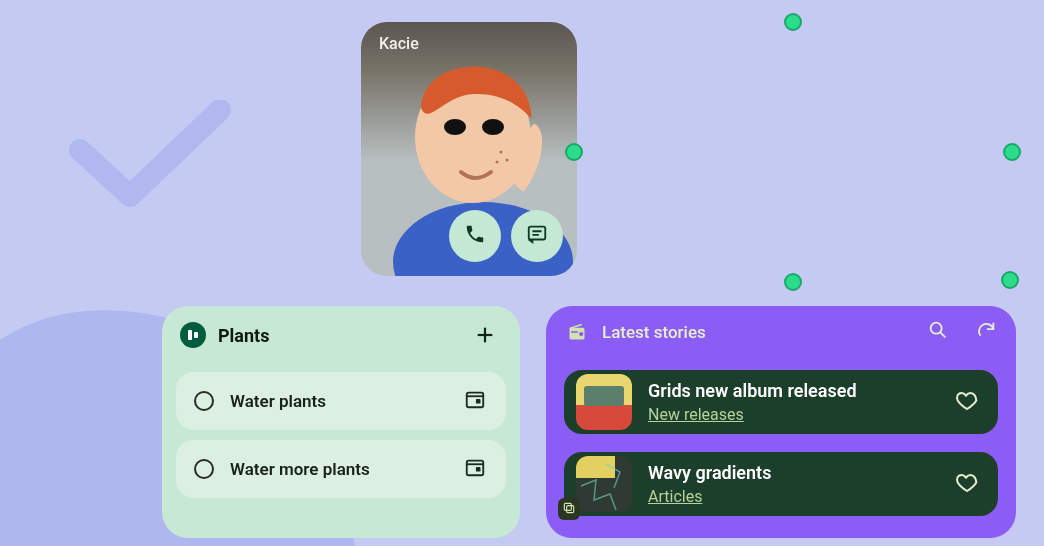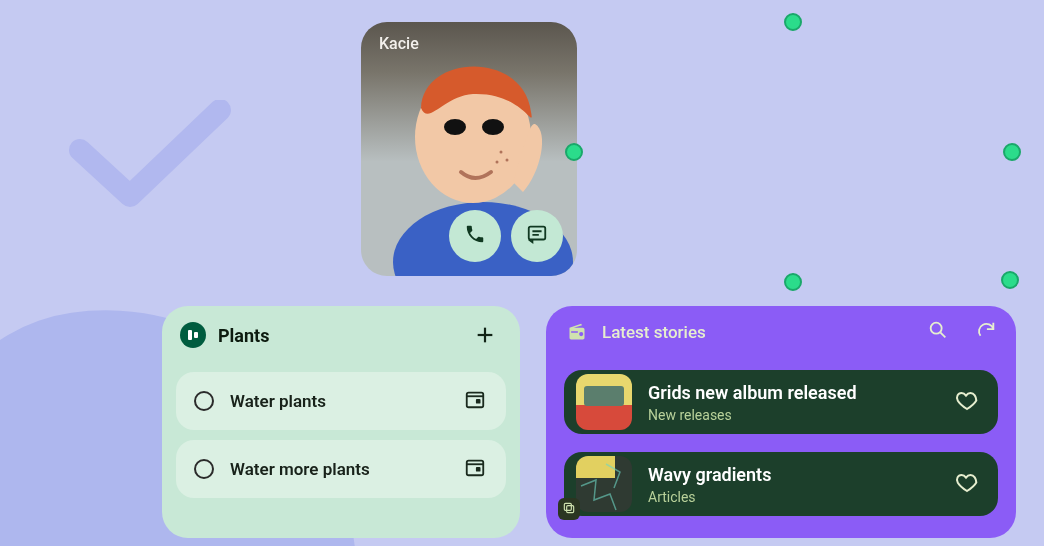--- a/index.html
+++ b/index.html
@@ -159,21 +159,21 @@
   }
   .thumb {
     width:56px; height:56px; border-radius:12px; flex-shrink:0;
   }
   .thumb-1 { background:linear-gradient(180deg,#e8d76e 0%,#e8d76e 55%,#d74a3b 55%,#d74a3b 100%); position:relative; }
   .thumb-1::after{ content:""; position:absolute; left:8px; right:8px; top:12px; height:20px; background:#5b7e6d; border-radius:3px;}
   .thumb-2 { background:#2f3a32; position:relative; overflow:hidden;}
   .thumb-2::before { content:""; position:absolute; top:0; left:0; right:30%; height:40%; background:#e2d060;}
   .story-text { flex:1; }
   .story-line1 { font-size:18px; font-weight:600; color:#fff; }
-  .story-line2 { font-size:14px; color:#b8d19a; margin-top:4px; }
+  .story-line2 { font-size:16px; color:#b8d19a; margin-top:4px;text-decoration:underline; }
   .heart-btn { width:30px; height:30px; display:flex; align-items:center; justify-content:center; }
   .copy-badge {
     position:absolute; left:-6px; bottom:-4px;
     width:22px; height:22px; border-radius:6px;
     background:#2b3622; display:flex; align-items:center; justify-content:center;
   }
 </style>
 </head>
 <body>
 

